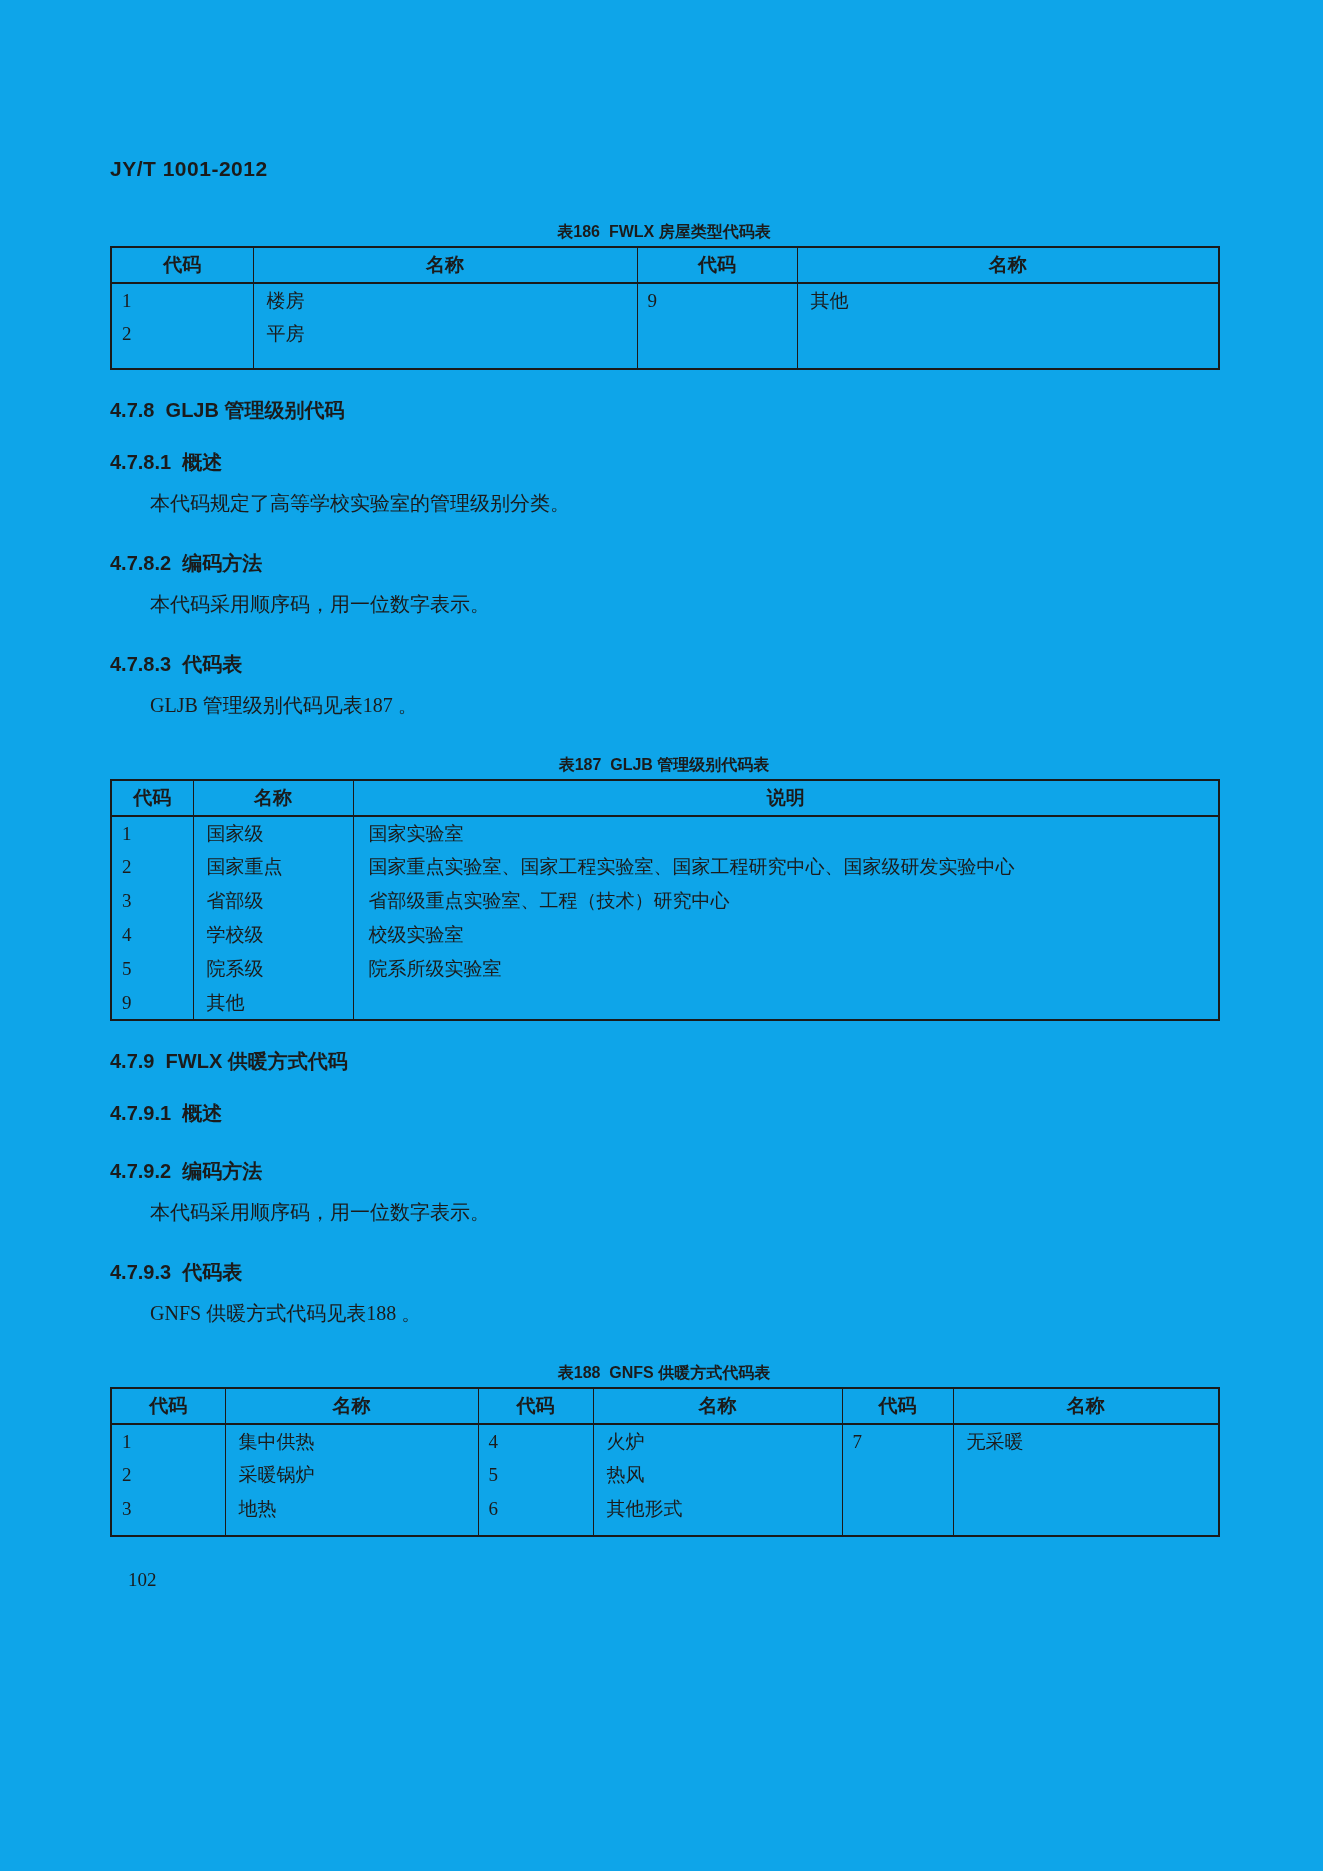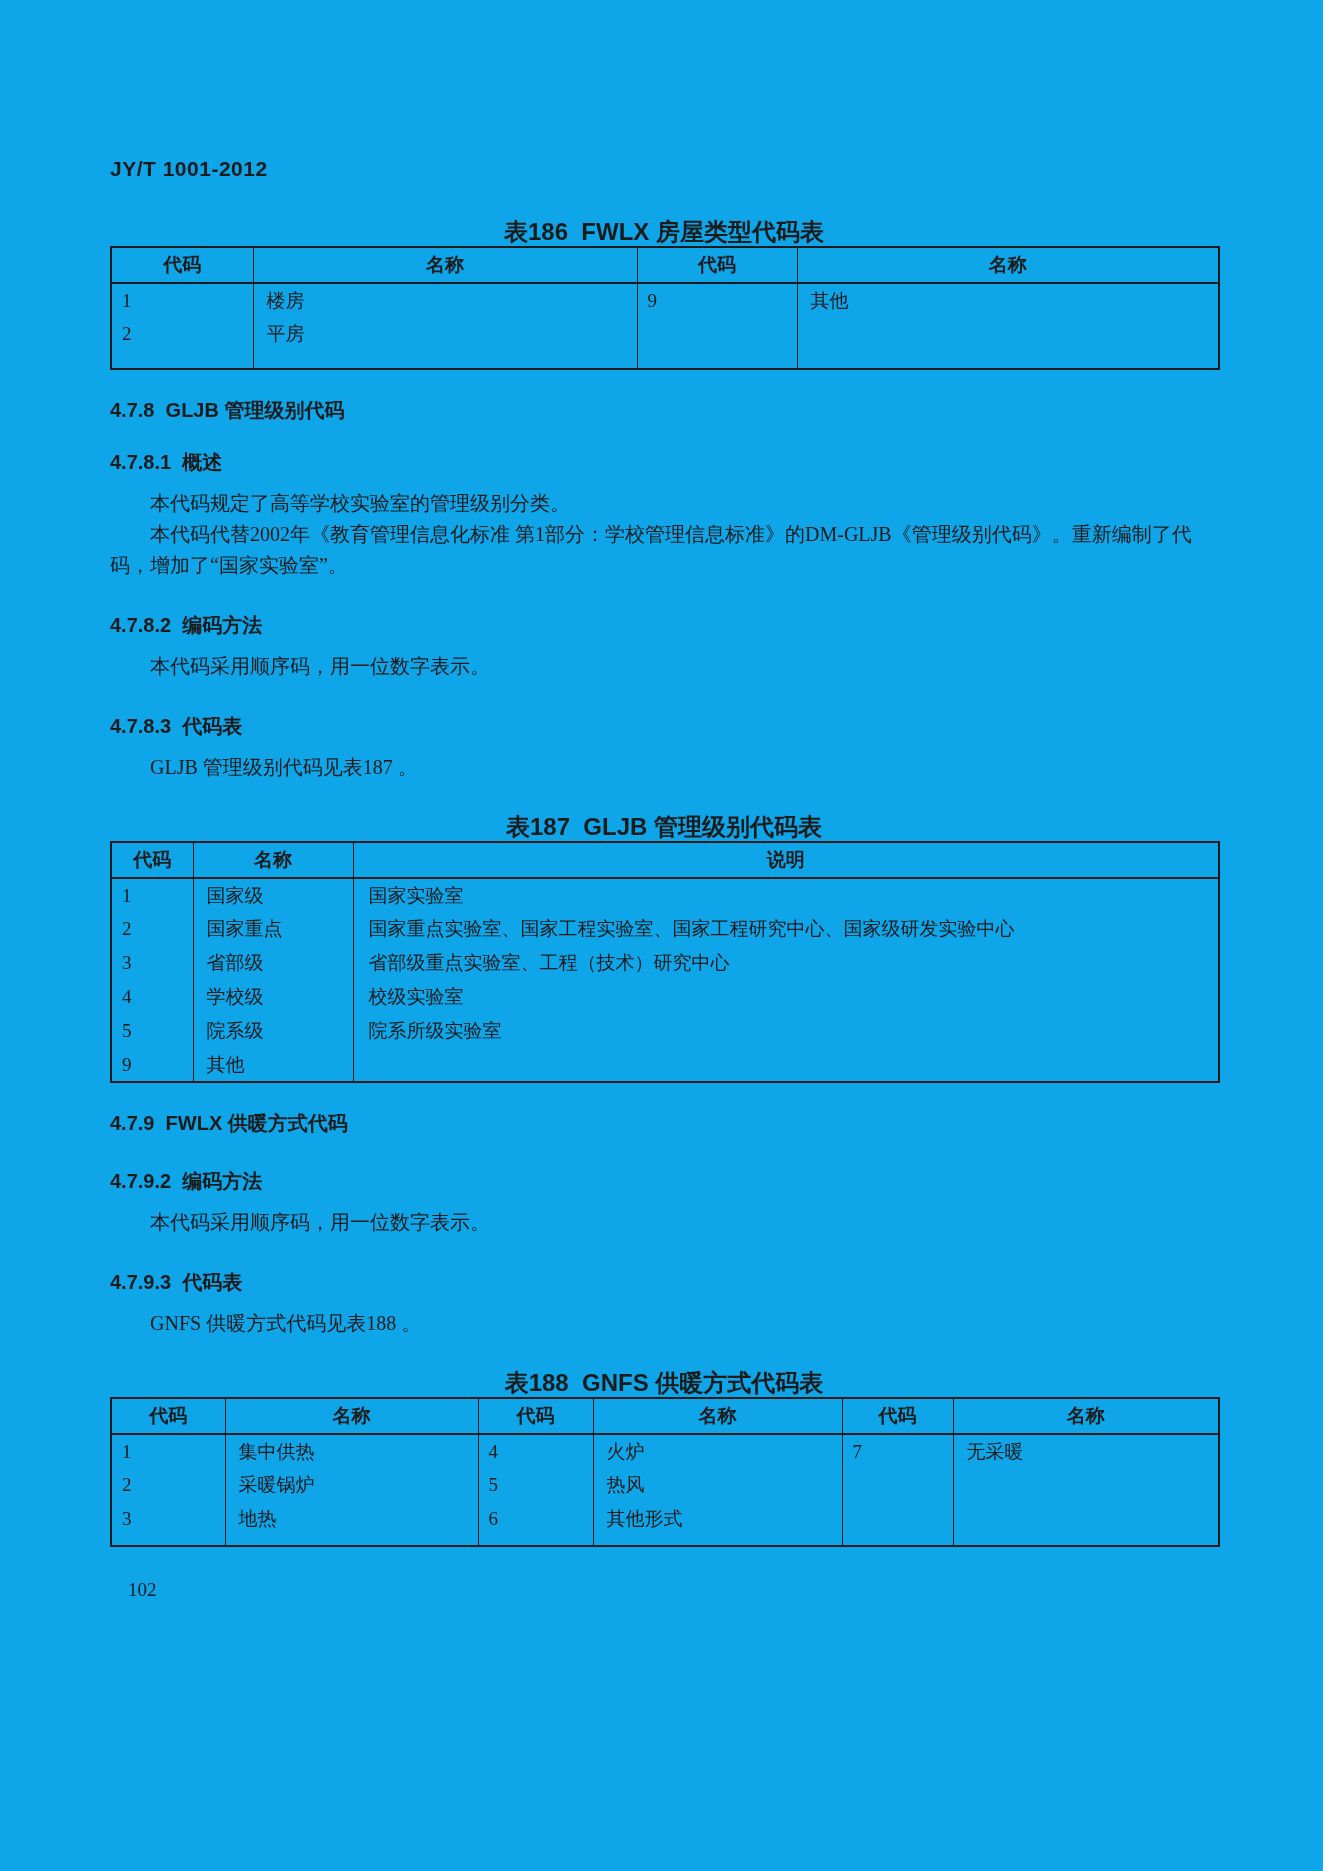--- a/index.html
+++ b/index.html
@@ -16,21 +16,21 @@
     background: #0ea5e9;
   }
   .doc-code {
     font-family: "Liberation Sans", sans-serif;
     font-weight: 600; font-size: 21px; letter-spacing: 0.5px;
     height: 26px; line-height: 26px;
     white-space: pre-wrap;
   }
   .tbl-title {
     font-family: "Liberation Sans", sans-serif;
-    font-weight: 700; font-size: 24px;
+    font-weight: 700; font-size: 16px;
     text-align: center;
     margin-top: 30px; height: 28px; line-height: 28px;
     white-space: pre-wrap;
   }
   .tbl-title.first { margin-top: 36px; }
   .h2 {
     font-family: "Liberation Sans", sans-serif;
     font-weight: 700; font-size: 20px;
     margin-top: 26px; height: 28px; line-height: 28px;
     white-space: pre-wrap;
@@ -128,21 +128,20 @@
           <td></td>
       </tr>
     </tbody>
   </table>
 
   <div class="h2">4.7.8  GLJB 管理级别代码</div>
 
   <div class="h3">4.7.8.1  概述</div>
   <div class="para-block">
     <p class="para">本代码规定了高等学校实验室的管理级别分类。</p>
-    <p class="para">本代码代替2002年《教育管理信息化标准 第1部分：学校管理信息标准》的DM-GLJB《管理级别代码》。重新编制了代码，增加了“国家实验室”。</p>
   </div>
 
   <div class="h3 after-para">4.7.8.2  编码方法</div>
   <div class="para-block">
     <p class="para">本代码采用顺序码，用一位数字表示。</p>
   </div>
 
   <div class="h3 after-para">4.7.8.3  代码表</div>
   <div class="para-block">
     <p class="para">GLJB 管理级别代码见表187 。</p>
@@ -191,20 +190,21 @@
       <tr>
         <td class="c-code">9</td>
         <td class="c-name">其他</td>
         <td class="c-desc"></td>
       </tr>
     </tbody>
   </table>
 
   <div class="h2">4.7.9  FWLX 供暖方式代码</div>
 
+  <div class="h3">4.7.9.1  概述</div>
 
   <div class="h3 after-para">4.7.9.2  编码方法</div>
   <div class="para-block">
     <p class="para">本代码采用顺序码，用一位数字表示。</p>
   </div>
 
   <div class="h3 after-para">4.7.9.3  代码表</div>
   <div class="para-block">
     <p class="para">GNFS 供暖方式代码见表188 。</p>
   </div>

